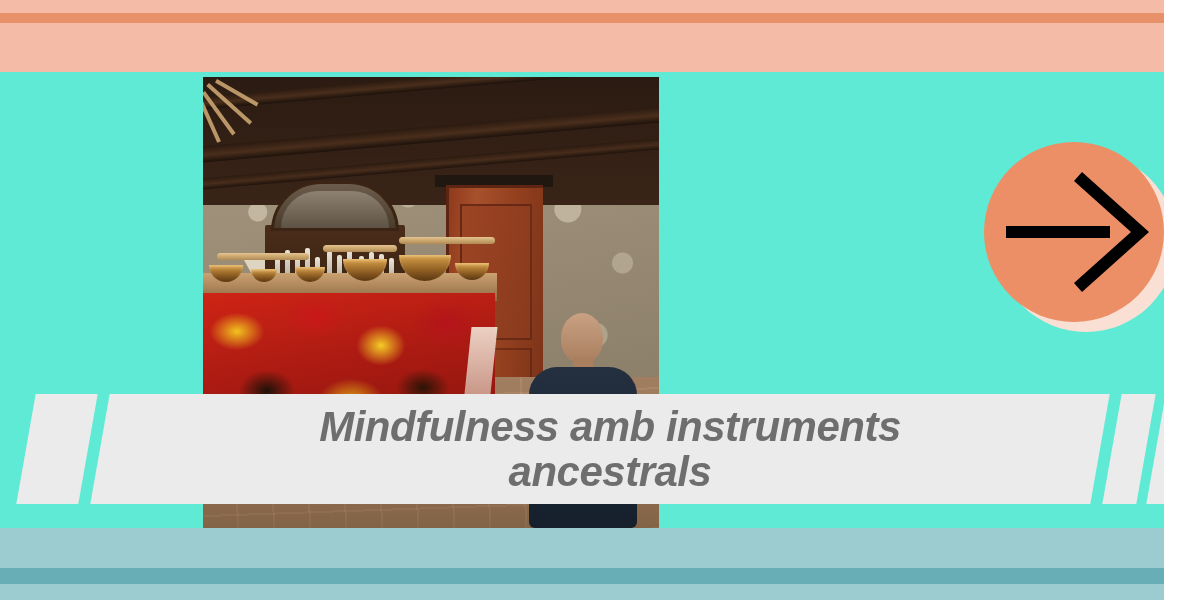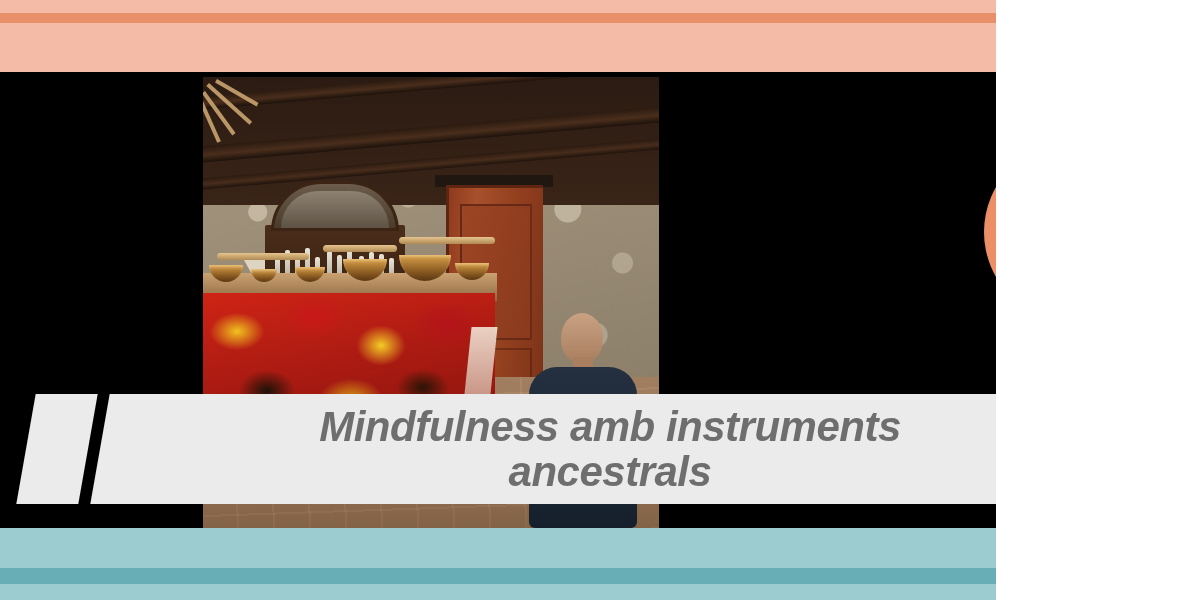--- a/index.html
+++ b/index.html
@@ -6,22 +6,22 @@
   * { box-sizing: border-box; }
   html, body {
     margin: 0; padding: 0;
     width: 1200px; height: 600px;
     background: #ffffff;
     font-family: "Liberation Sans", sans-serif;
     overflow: hidden;
   }
   #canvas {
     position: relative;
-    width: 996px; height: 600px;
-    background: #000000;
+    width: 1164px; height: 600px;
+    background: #5eead4;
     overflow: hidden;
   }
 
   
   .topbar {
     position: absolute; left: 0; top: 0;
     width: 1200px; height: 72px;
     background: #f4bca6;
   }
   .topbar-stripe {

